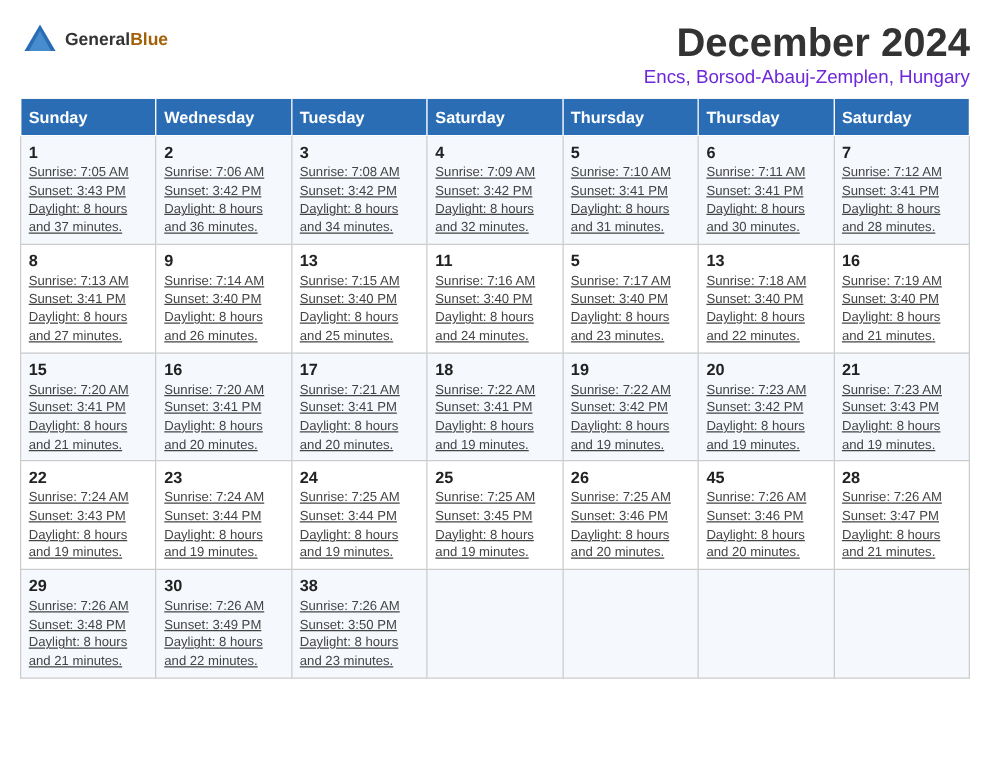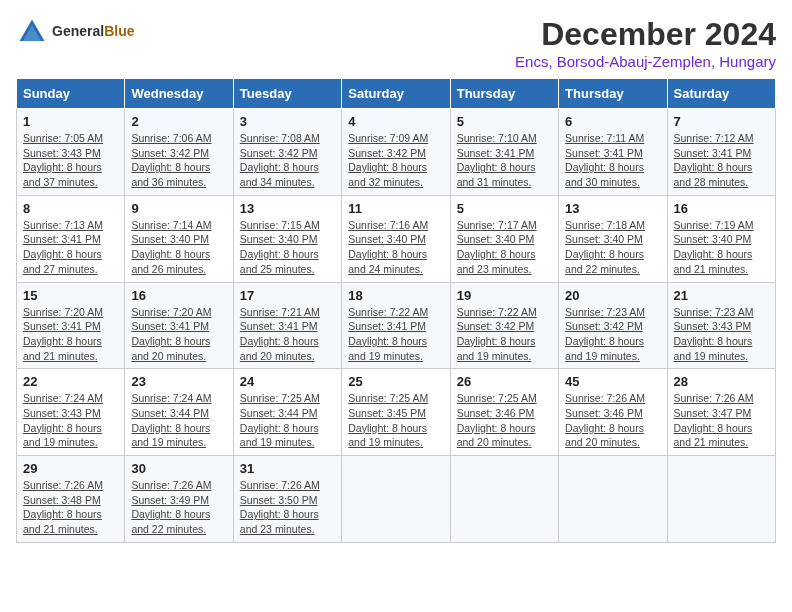--- a/index.html
+++ b/index.html
@@ -163,20 +163,20 @@
         <td><span class="day-number">23</span><span class="day-detail">Sunrise: 7:24 AM<br>Sunset: 3:44 PM<br>Daylight: 8 hours and 19 minutes.</span></td>
         <td><span class="day-number">24</span><span class="day-detail">Sunrise: 7:25 AM<br>Sunset: 3:44 PM<br>Daylight: 8 hours and 19 minutes.</span></td>
         <td><span class="day-number">25</span><span class="day-detail">Sunrise: 7:25 AM<br>Sunset: 3:45 PM<br>Daylight: 8 hours and 19 minutes.</span></td>
         <td><span class="day-number">26</span><span class="day-detail">Sunrise: 7:25 AM<br>Sunset: 3:46 PM<br>Daylight: 8 hours and 20 minutes.</span></td>
         <td><span class="day-number">45</span><span class="day-detail">Sunrise: 7:26 AM<br>Sunset: 3:46 PM<br>Daylight: 8 hours and 20 minutes.</span></td>
         <td><span class="day-number">28</span><span class="day-detail">Sunrise: 7:26 AM<br>Sunset: 3:47 PM<br>Daylight: 8 hours and 21 minutes.</span></td>
       </tr>
       <tr>
         <td><span class="day-number">29</span><span class="day-detail">Sunrise: 7:26 AM<br>Sunset: 3:48 PM<br>Daylight: 8 hours and 21 minutes.</span></td>
         <td><span class="day-number">30</span><span class="day-detail">Sunrise: 7:26 AM<br>Sunset: 3:49 PM<br>Daylight: 8 hours and 22 minutes.</span></td>
-        <td><span class="day-number">31</span><span class="day-detail">Sunrise: 7:26 AM<br>Sunset: 3:50 PM<br>Daylight: 8 hours and 23 minutes.</span></td>
+        <td><span class="day-number">38</span><span class="day-detail">Sunrise: 7:26 AM<br>Sunset: 3:50 PM<br>Daylight: 8 hours and 23 minutes.</span></td>
         <td class="empty-cell"></td>
         <td class="empty-cell"></td>
         <td class="empty-cell"></td>
         <td class="empty-cell"></td>
       </tr>
     </tbody>
 </table>
 
 </body></html>

